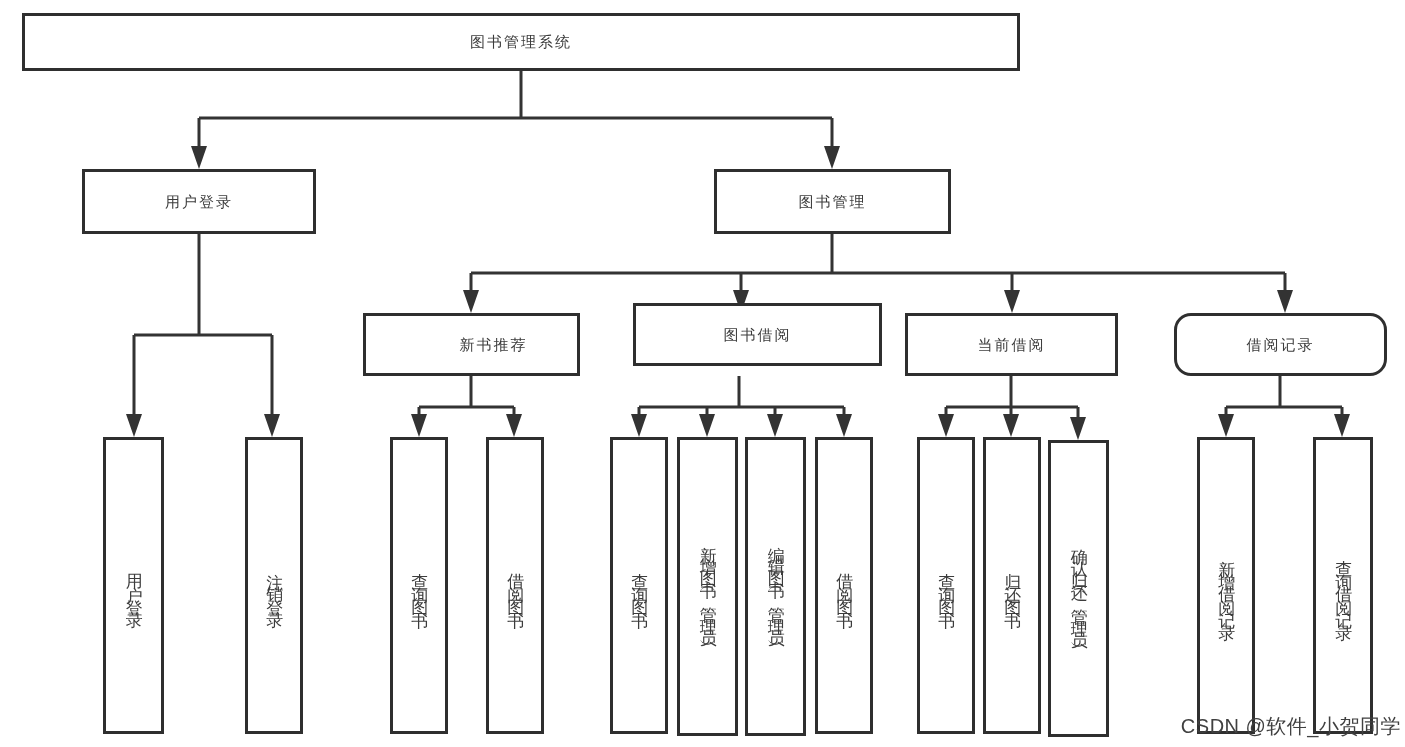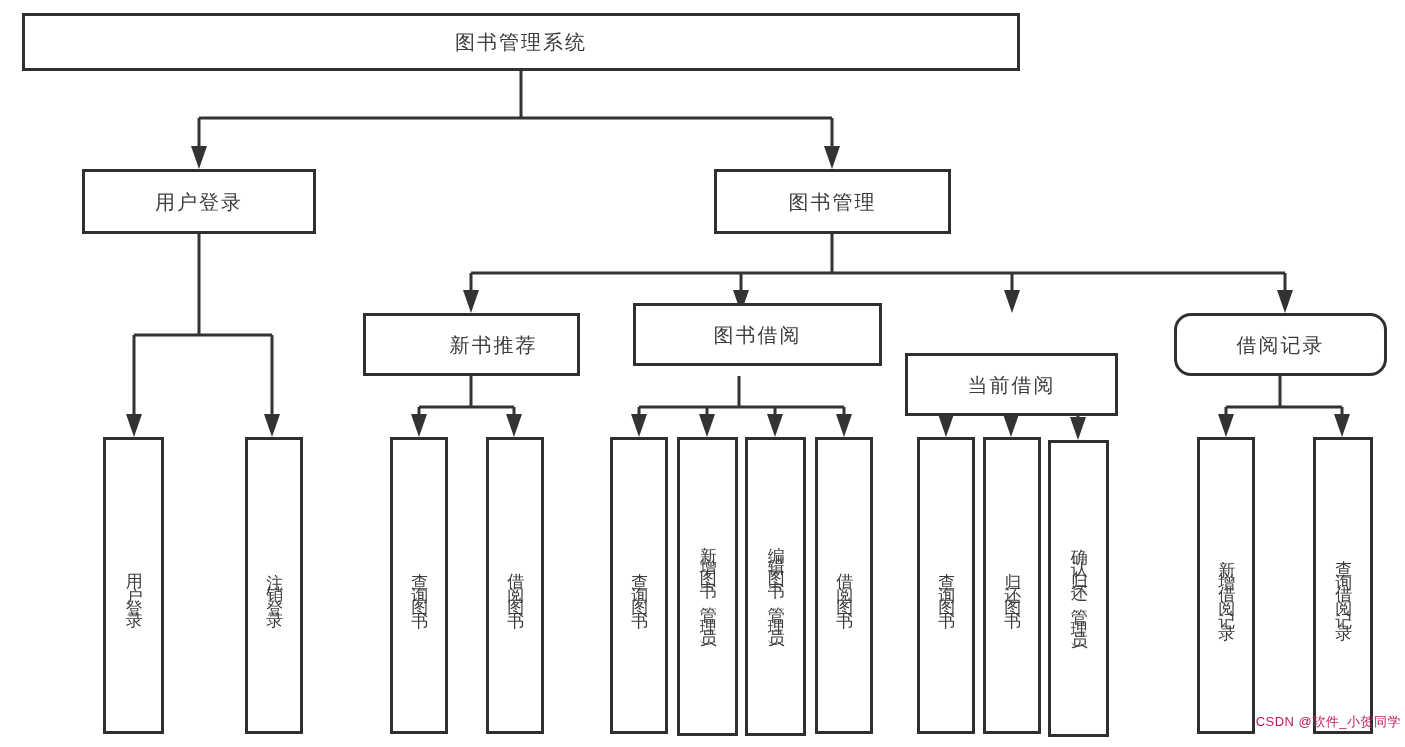--- a/index.html
+++ b/index.html
@@ -13,38 +13,38 @@
   #wires{position:absolute;left:0;top:0;}
   .node{
     position:absolute;
     box-sizing:border-box;
     background:#ffffff;
     border:3px solid #2f2f2f;
     display:flex;
     align-items:center;
     justify-content:center;
     color:#3c3c3c;
-    font-size:20px;
+    font-size:15px;
     letter-spacing:2px;
     text-align:center;
     line-height:1.2;
   }
   .vnode{
     writing-mode:vertical-rl;
     font-size:17px;
     letter-spacing:13px;
     border-width:3px;
   }
   .vnode.tight{letter-spacing:12px;}
   #watermark{
     position:absolute;
     right:4px;
     top:713px;
-    color:#be185d;
-    font-size:13px;
+    color:#404040;
+    font-size:20px;
     letter-spacing:0.5px;
     white-space:nowrap;
   }
 </style>
 </head>
 <body>
 
 <div id="canvas">
 
   <svg id="wires" width="1405" height="747" viewBox="0 0 1405 747">
@@ -80,21 +80,21 @@
       </g>
   </svg>
 
   <div class="node" style="left:22px;top:13px;width:998px;height:58px;">图书管理系统</div>
 
   <div class="node" style="left:82px;top:169px;width:234px;height:65px;">用户登录</div>
   <div class="node" style="left:714px;top:169px;width:237px;height:65px;">图书管理</div>
 
   <div class="node" style="left:363px;top:313px;width:217px;height:63px;padding-left:44px;">新书推荐</div>
   <div class="node" style="left:633px;top:303px;width:249px;height:63px;">图书借阅</div>
-  <div class="node" style="left:905px;top:313px;width:213px;height:63px;margin-top:40px;">当前借阅</div>
+  <div class="node" style="left:905px;top:313px;width:213px;height:63px;">当前借阅</div>
   <div class="node" style="left:1174px;top:313px;width:213px;height:63px;border-radius:17px;">借阅记录</div>
 
   <div class="node vnode" style="left:103px;top:437px;width:61px;height:297px;">用户登录</div>
   <div class="node vnode" style="left:245px;top:437px;width:58px;height:297px;">注销登录</div>
 
   <div class="node vnode" style="left:390px;top:437px;width:58px;height:297px;">查询图书</div>
   <div class="node vnode" style="left:486px;top:437px;width:58px;height:297px;">借阅图书</div>
 
   <div class="node vnode" style="left:610px;top:437px;width:58px;height:297px;">查询图书</div>
   <div class="node vnode tight" style="left:677px;top:437px;width:61px;height:299px;">新增图书（管理员）</div>

